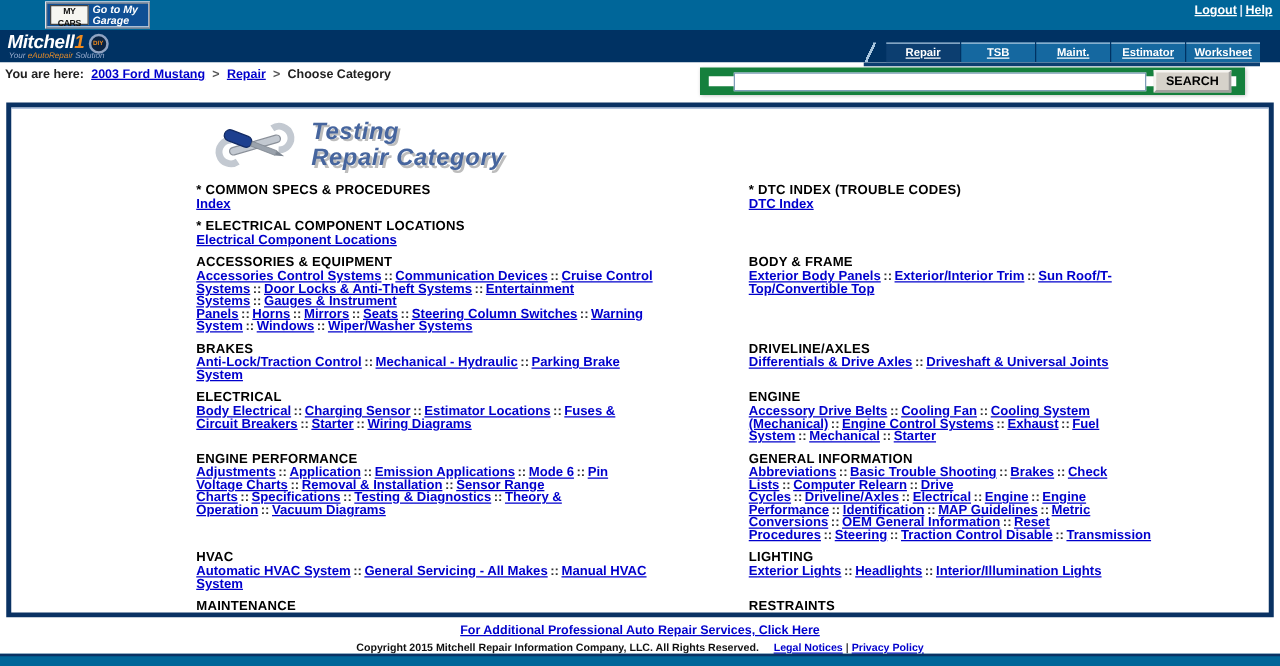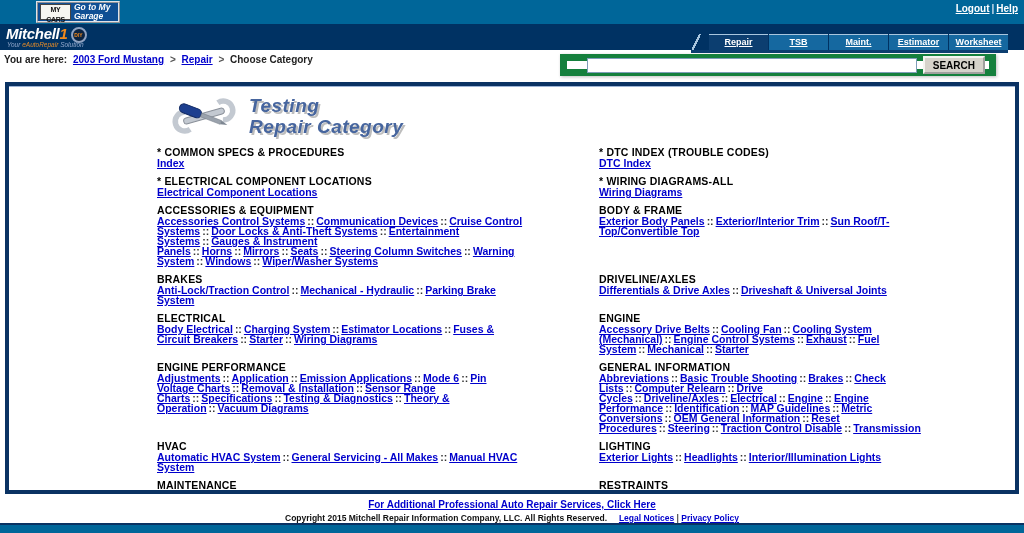--- a/index.html
+++ b/index.html
@@ -160,24 +160,20 @@
             <div class="cat-cell">
               <div class="cat-heading">* DTC INDEX (TROUBLE CODES)</div>
               <div class="cat-links"><a>DTC Index</a></div>
             </div>
           </div>
           <div class="cat-row">
             <div class="cat-cell">
               <div class="cat-heading">* ELECTRICAL COMPONENT LOCATIONS</div>
               <div class="cat-links"><a>Electrical Component Locations</a></div>
             </div>
-            <div class="cat-cell">
-              <div class="cat-heading">* WIRING DIAGRAMS-ALL</div>
-              <div class="cat-links"><a>Wiring Diagrams</a></div>
-            </div>
           </div>
           <div class="cat-row">
             <div class="cat-cell">
               <div class="cat-heading">ACCESSORIES &amp; EQUIPMENT</div>
               <div class="cat-links"><a>Accessories Control Systems</a><span class="sep">::</span><a>Communication Devices</a><span class="sep">::</span><a>Cruise Control Systems</a><span class="sep">::</span><a>Door Locks &amp; Anti-Theft Systems</a><span class="sep">::</span><a>Entertainment Systems</a><span class="sep">::</span><a>Gauges &amp; Instrument Panels</a><span class="sep">::</span><a>Horns</a><span class="sep">::</span><a>Mirrors</a><span class="sep">::</span><a>Seats</a><span class="sep">::</span><a>Steering Column Switches</a><span class="sep">::</span><a>Warning System</a><span class="sep">::</span><a>Windows</a><span class="sep">::</span><a>Wiper/Washer Systems</a></div>
             </div>
             <div class="cat-cell">
               <div class="cat-heading">BODY &amp; FRAME</div>
               <div class="cat-links"><a>Exterior Body Panels</a><span class="sep">::</span><a>Exterior/Interior Trim</a><span class="sep">::</span><a>Sun Roof/T-Top/Convertible Top</a></div>
             </div>
@@ -188,21 +184,21 @@
               <div class="cat-links"><a>Anti-Lock/Traction Control</a><span class="sep">::</span><a>Mechanical - Hydraulic</a><span class="sep">::</span><a>Parking Brake System</a></div>
             </div>
             <div class="cat-cell">
               <div class="cat-heading">DRIVELINE/AXLES</div>
               <div class="cat-links"><a>Differentials &amp; Drive Axles</a><span class="sep">::</span><a>Driveshaft &amp; Universal Joints</a></div>
             </div>
           </div>
           <div class="cat-row">
             <div class="cat-cell">
               <div class="cat-heading">ELECTRICAL</div>
-              <div class="cat-links"><a>Body Electrical</a><span class="sep">::</span><a>Charging System</a><span class="sep">::</span><a>Estimator Locations</a><span class="sep">::</span><a>Fuses &amp; Circuit Breakers</a><span class="sep">::</span><a>Starter</a><span class="sep">::</span><a>Wiring Diagrams</a></div>
+              <div class="cat-links"><a>Body Electrical</a><span class="sep">::</span><a>Charging Sensor</a><span class="sep">::</span><a>Estimator Locations</a><span class="sep">::</span><a>Fuses &amp; Circuit Breakers</a><span class="sep">::</span><a>Starter</a><span class="sep">::</span><a>Wiring Diagrams</a></div>
             </div>
             <div class="cat-cell">
               <div class="cat-heading">ENGINE</div>
               <div class="cat-links"><a>Accessory Drive Belts</a><span class="sep">::</span><a>Cooling Fan</a><span class="sep">::</span><a>Cooling System (Mechanical)</a><span class="sep">::</span><a>Engine Control Systems</a><span class="sep">::</span><a>Exhaust</a><span class="sep">::</span><a>Fuel System</a><span class="sep">::</span><a>Mechanical</a><span class="sep">::</span><a>Starter</a></div>
             </div>
           </div>
           <div class="cat-row">
             <div class="cat-cell">
               <div class="cat-heading">ENGINE PERFORMANCE</div>
               <div class="cat-links"><a>Adjustments</a><span class="sep">::</span><a>Application</a><span class="sep">::</span><a>Emission Applications</a><span class="sep">::</span><a>Mode 6</a><span class="sep">::</span><a>Pin Voltage Charts</a><span class="sep">::</span><a>Removal &amp; Installation</a><span class="sep">::</span><a>Sensor Range Charts</a><span class="sep">::</span><a>Specifications</a><span class="sep">::</span><a>Testing &amp; Diagnostics</a><span class="sep">::</span><a>Theory &amp; Operation</a><span class="sep">::</span><a>Vacuum Diagrams</a></div>

